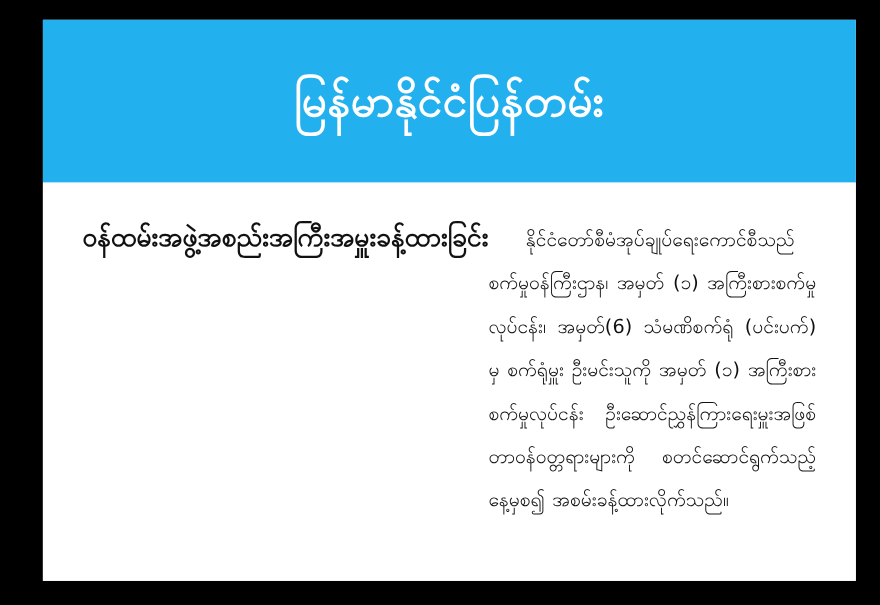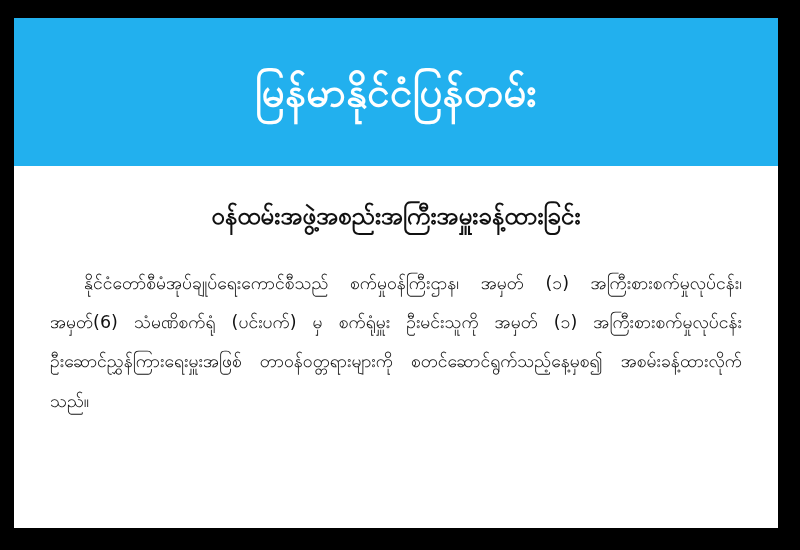--- a/index.html
+++ b/index.html
@@ -15,21 +15,21 @@
   }
 
   .page {
     position: absolute;
     left: 0;
     top: 0;
     width: 800px;
     height: 550px;
     background: #000000;
     box-sizing: border-box;
-    padding: 18px 22px 22px 14px;
+    padding: 18px 22px 22px 39px;
   }
 
   .sheet {
     position: relative;
     width: 100%;
     height: 100%;
     background: #ffffff;
     box-sizing: border-box;
     display: flex;
     flex-direction: column;
@@ -56,21 +56,21 @@
     text-align: center;
     white-space: nowrap;
   }
 
   .body-area {
     flex: 1;
     background: #ffffff;
     box-sizing: border-box;
     padding: 34px 36px 10px 36px;
     display: flex;
-    flex-direction: column;
+    flex-direction: row;
   }
 
   .subtitle {
     text-align: center;
     font-size: 24px;
     font-weight: bold;
     color: #111111;
     line-height: 1.4;
     margin-bottom: 30px;
     white-space: nowrap;

